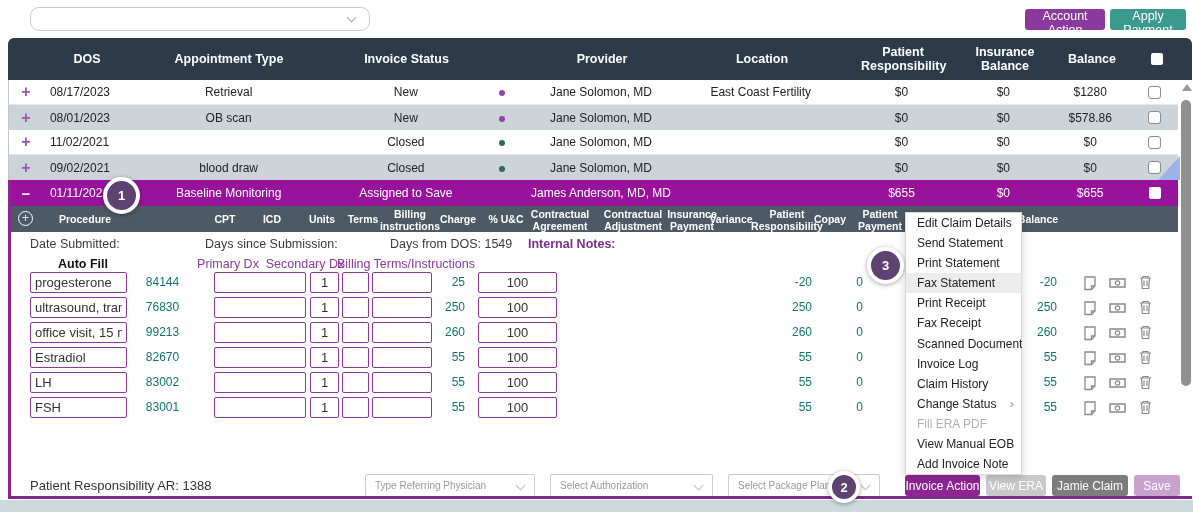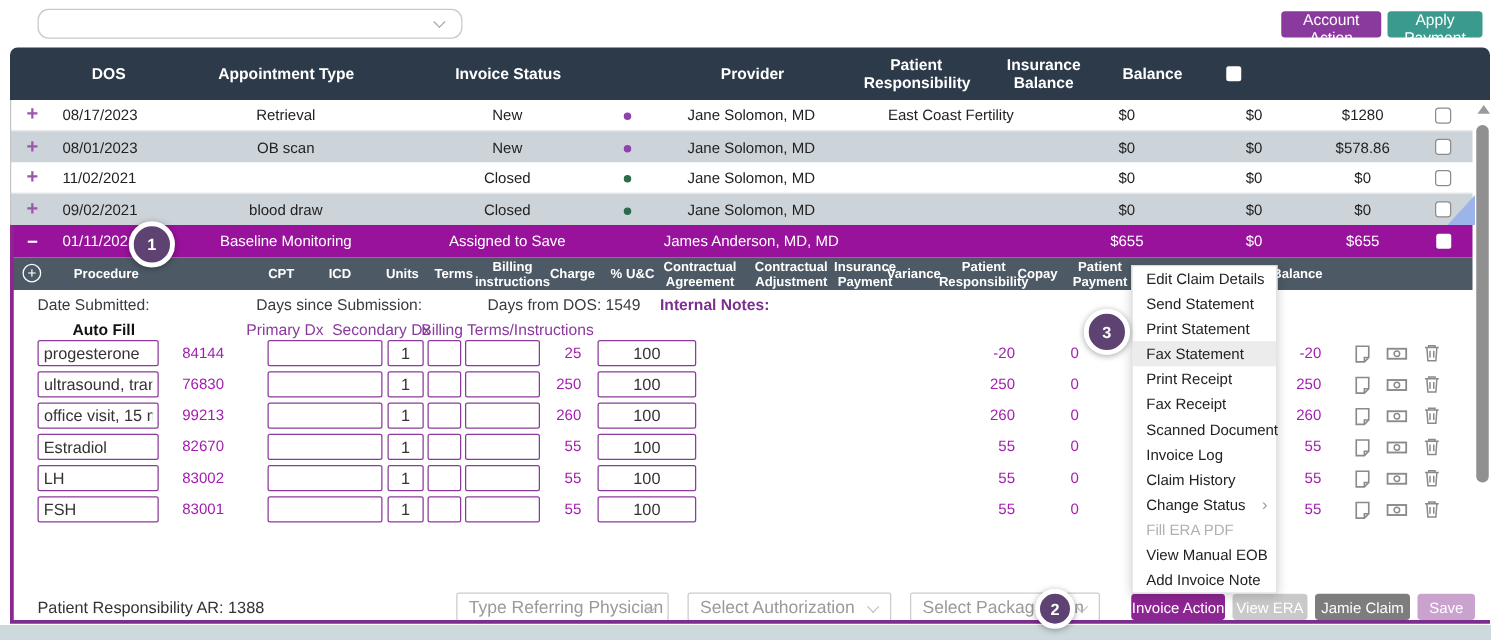--- a/index.html
+++ b/index.html
@@ -50,34 +50,34 @@
   
   #purple-edge { position:absolute; left:8px; top:180px; width:3px; height:317px; background:#8d2593; }
   #gray-edge-l { position:absolute; left:8px; top:80px; width:1px; height:100px; background:#c5c5c5; }
   .meta { position:absolute; top:237px; font-size:12.5px; color:#3a3a3a; }
   .meta.notes { color:#7c2f91; font-weight:bold; }
   .dxlbl { position:absolute; top:257px; font-size:12.5px; color:#8a3a9c; transform:translateX(-50%); }
   #autofill { position:absolute; left:58px; top:257px; font-size:12.5px; font-weight:bold; color:#111; }
   .li-row { position:absolute; left:0; width:1193px; height:25px; }
   .li-row input { position:absolute; height:21px; border:1.5px solid #8b3a9b; border-radius:2px;
     font-family:inherit; font-size:13px; color:#333; padding:0 4px; background:#fff; }
-  .li-val { position:absolute; font-size:12px; color:#a21caf; line-height:21px; }
+  .li-val { position:absolute; font-size:12px; color:#0f766e; line-height:21px; }
   .in-proc{left:30px;width:97px;} .v-cpt{left:135px;width:55px;text-align:center;}
   .in-icd{left:214px;width:92px;} .in-units{left:310px;width:29px;text-align:center;}
   .in-terms{left:342px;width:27px;} .in-bill{left:372px;width:60px;}
   .v-charge{left:415px;width:50px;text-align:right;} .in-uc{left:478px;width:79px;text-align:center;}
   .v-pr{left:762px;width:50px;text-align:right;} .v-copay{left:838px;width:25px;text-align:right;}
   .v-bal{left:1012px;width:45px;text-align:right;}
   .li-ic { position:absolute; top:3px; width:18px; height:18px; background:none; border:none; cursor:pointer; }
   .ic-note{left:1081px;} .ic-cash{left:1108px;} .ic-trash{left:1136px;}
 
   
   #ar-label { position:absolute; left:30px; top:478px; font-size:13px; color:#333; }
   .f-select { position:absolute; top:474px; height:23px; border:1px solid #ccc; border-radius:2px;
-    background:#fff; font-size:14px; color:#9a9a9a; line-height:21px; padding-left:9px; cursor:pointer; }
+    background:#fff; font-size:10px; color:#9a9a9a; line-height:21px; padding-left:9px; cursor:pointer; }
   .f-select .chev { right:10px; top:7px; border-color:#c0c0c0; }
   #sel-ref { left:365px; width:170px; } #sel-auth { left:550px; width:163px; } #sel-pkg { left:728px; width:152px; }
   .f-btn { position:absolute; top:475px; height:21px; border:none; border-radius:3px; color:#fff;
     font-size:12px; font-family:inherit; cursor:pointer; }
   #btn-invoice-action { left:905px; width:75px; background:#8d2593; }
   #btn-view-era { left:986px; width:60px; background:#c9c9c9; cursor:default; }
   #btn-upload { left:1052px; width:76px; background:#7d7d7d; }
   #btn-save { left:1134px; width:46px; background:#c9a2ce; cursor:default; }
   #purple-line { position:absolute; left:8px; top:496px; width:1184px; height:3px; background:#7c2d8e; }
   #bottom-strip { position:absolute; left:0; top:500px; width:1193px; height:12px; background:#cdd9dd; }
@@ -116,20 +116,21 @@
   <button class="tb-btn" id="btn-account">Account Action</button>
   <button class="tb-btn" id="btn-apply">Apply Payment</button>
 
   <div id="tbl-header">
     <div class="hc c0"></div>
     <div class="hc c1">DOS</div>
     <div class="hc c2">Appointment Type</div>
     <div class="hc c3">Invoice Status</div>
     <div class="hc c4"></div>
     <div class="hc c5">Provider</div>
+    <div class="hc c6">Location</div>
     <div class="hc c7" style="width:112px;padding:0 14px;">Patient Responsibility</div>
     <div class="hc c8" style="padding:0 10px;">Insurance Balance</div>
     <div class="hc c9">Balance</div>
     <div class="c10">
         <span class="cb solid"></span>
       </div>
   </div>
 
   <div class="row" style="top:80px;">
     <div class="c0"><span class="plus">+</span></div>

